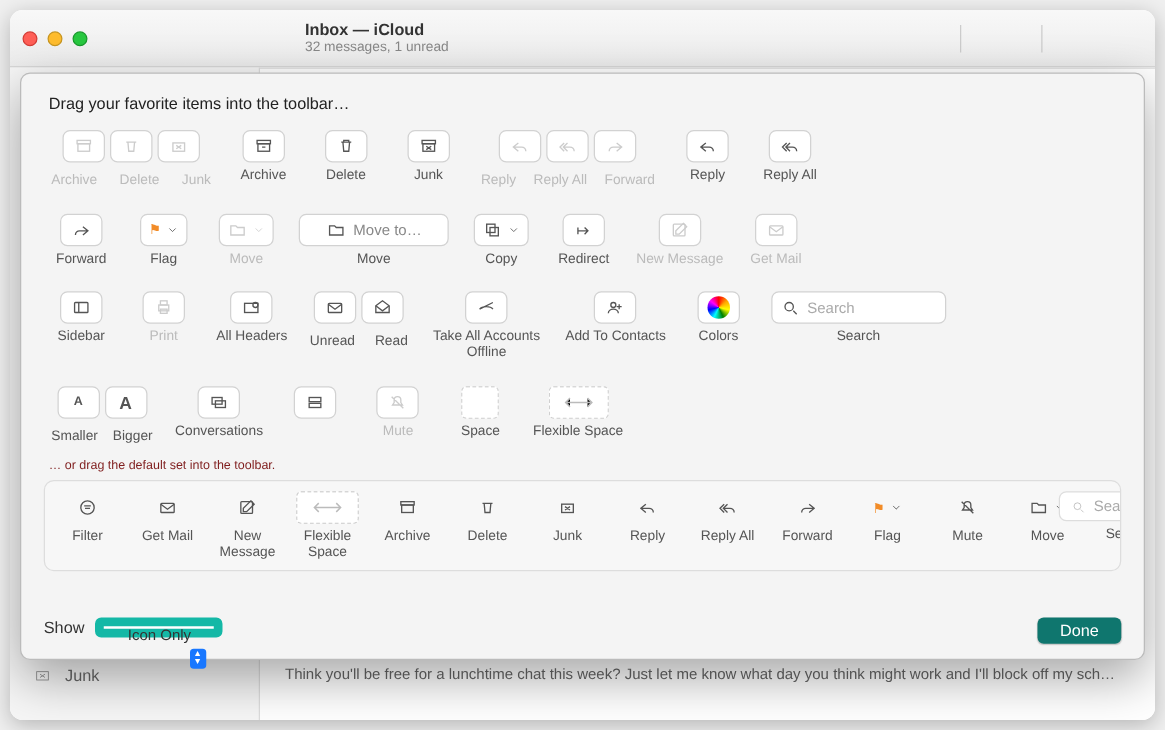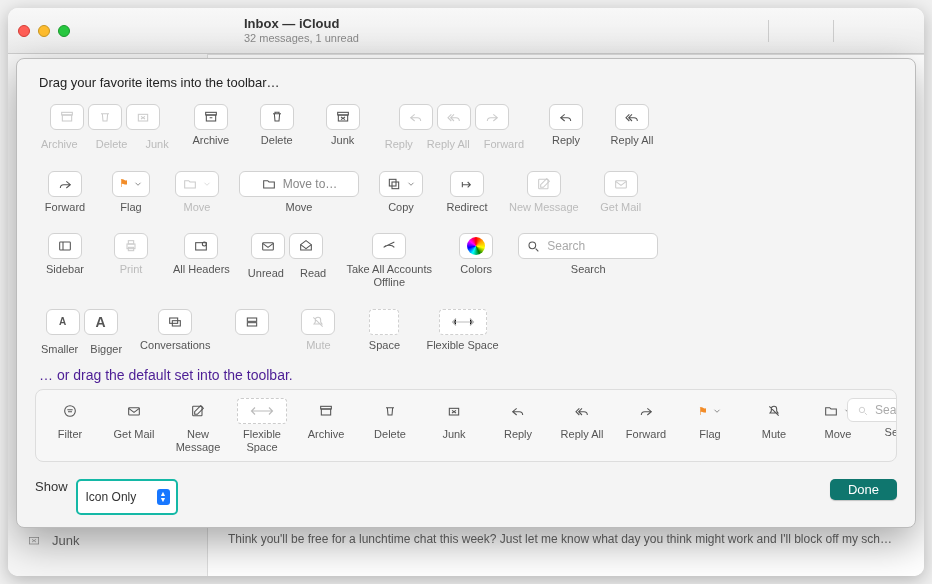--- a/index.html
+++ b/index.html
@@ -62,21 +62,21 @@
     position:absolute; top:50px; left:8px; right:8px;
     height: 470px;
     background:#f4f4f4;
     border:1px solid #bbb;
     border-radius:8px;
     box-shadow:0 14px 40px rgba(0,0,0,0.35);
     display:flex; flex-direction:column;
     padding:14px 18px 12px 18px;
   }
   .sheet-instr { font-size:13px; color:#222; margin:2px 0 10px 4px;}
-  .sheet-instr2 { font-size:14px; color:#4c1d95; margin:8px 0 6px 4px;}
+  .sheet-instr2 { font-size:10px; color:#7f1d1d; margin:8px 0 6px 4px;}
   .items-area {
     flex:0 0 auto;
     display:flex; flex-wrap:wrap;
     row-gap:10px;
     column-gap:18px;
     padding:4px 6px;
   }
   .tb-item {
     display:flex; flex-direction:column; align-items:center;
     font-size:11px; color:#555;
@@ -123,22 +123,22 @@
     display:flex;align-items:center;gap:6px;
     border:1px solid #ddd;background:#fff;border-radius:6px;
     height:24px;padding:0 8px;width:110px;color:#aaa;font-size:12px;
   }
   .sheet-footer {
     margin-top:auto; display:flex; align-items:flex-start; padding-top:10px;
   }
   .sheet-footer .show-label { margin-right:8px; font-size:13px;}
   .show-select {
     display:flex; align-items:center; gap:4px;
-    background:#fff; border:2px solid #14b8a6; border-radius:5px;
-    height:36px; padding:0 6px 0 8px; font-size:12px; min-width:102px;
+    background:#fff; border:7px solid #14b8a6; border-radius:5px;
+    height:16px; padding:0 6px 0 8px; font-size:12px; min-width:102px;flex-direction:column;
   }
   .show-select .updn {
     display:flex;flex-direction:column;font-size:7px;line-height:6px;
     color:#fff;background:#1877ff;border-radius:3px;padding:2px 3px;margin-left:auto;
   }
   .done-btn {
     margin-left:auto;
     background:#0f766e; color:#fff; border:none;
     border-radius:5px; padding:3px 18px; font-size:13px;
     box-shadow:0 1px 1px rgba(0,0,0,0.2);
@@ -473,20 +473,29 @@
       <div class="tb-item">
           <div class="pill">
             <svg viewBox="0 0 24 24">
               <path d="M4 14c3-4 13-4 16 0M4 14l16-8"></path>
             </svg>
           </div>
           <span class="label">Take All Accounts Offline</span>
         </div>
       <div class="tb-item">
           <div class="pill">
+            <svg viewBox="0 0 24 24">
+              <circle cx="10" cy="9" r="3"></circle>
+              <path d="M4 19c0-3 3-5 6-5s6 2 6 5M17 8v6M14 11h6"></path>
+            </svg>
+          </div>
+          <span class="label">Add To Contacts</span>
+        </div>
+      <div class="tb-item">
+          <div class="pill">
             <div class="colors-dot"></div>
           </div>
           <span class="label">Colors</span>
         </div>
       <div class="tb-item">
           <div class="pill pill-search">
             <svg viewBox="0 0 24 24">
               <circle cx="11" cy="11" r="5"></circle>
               <path d="M20 20l-4-4"></path>
             </svg>

